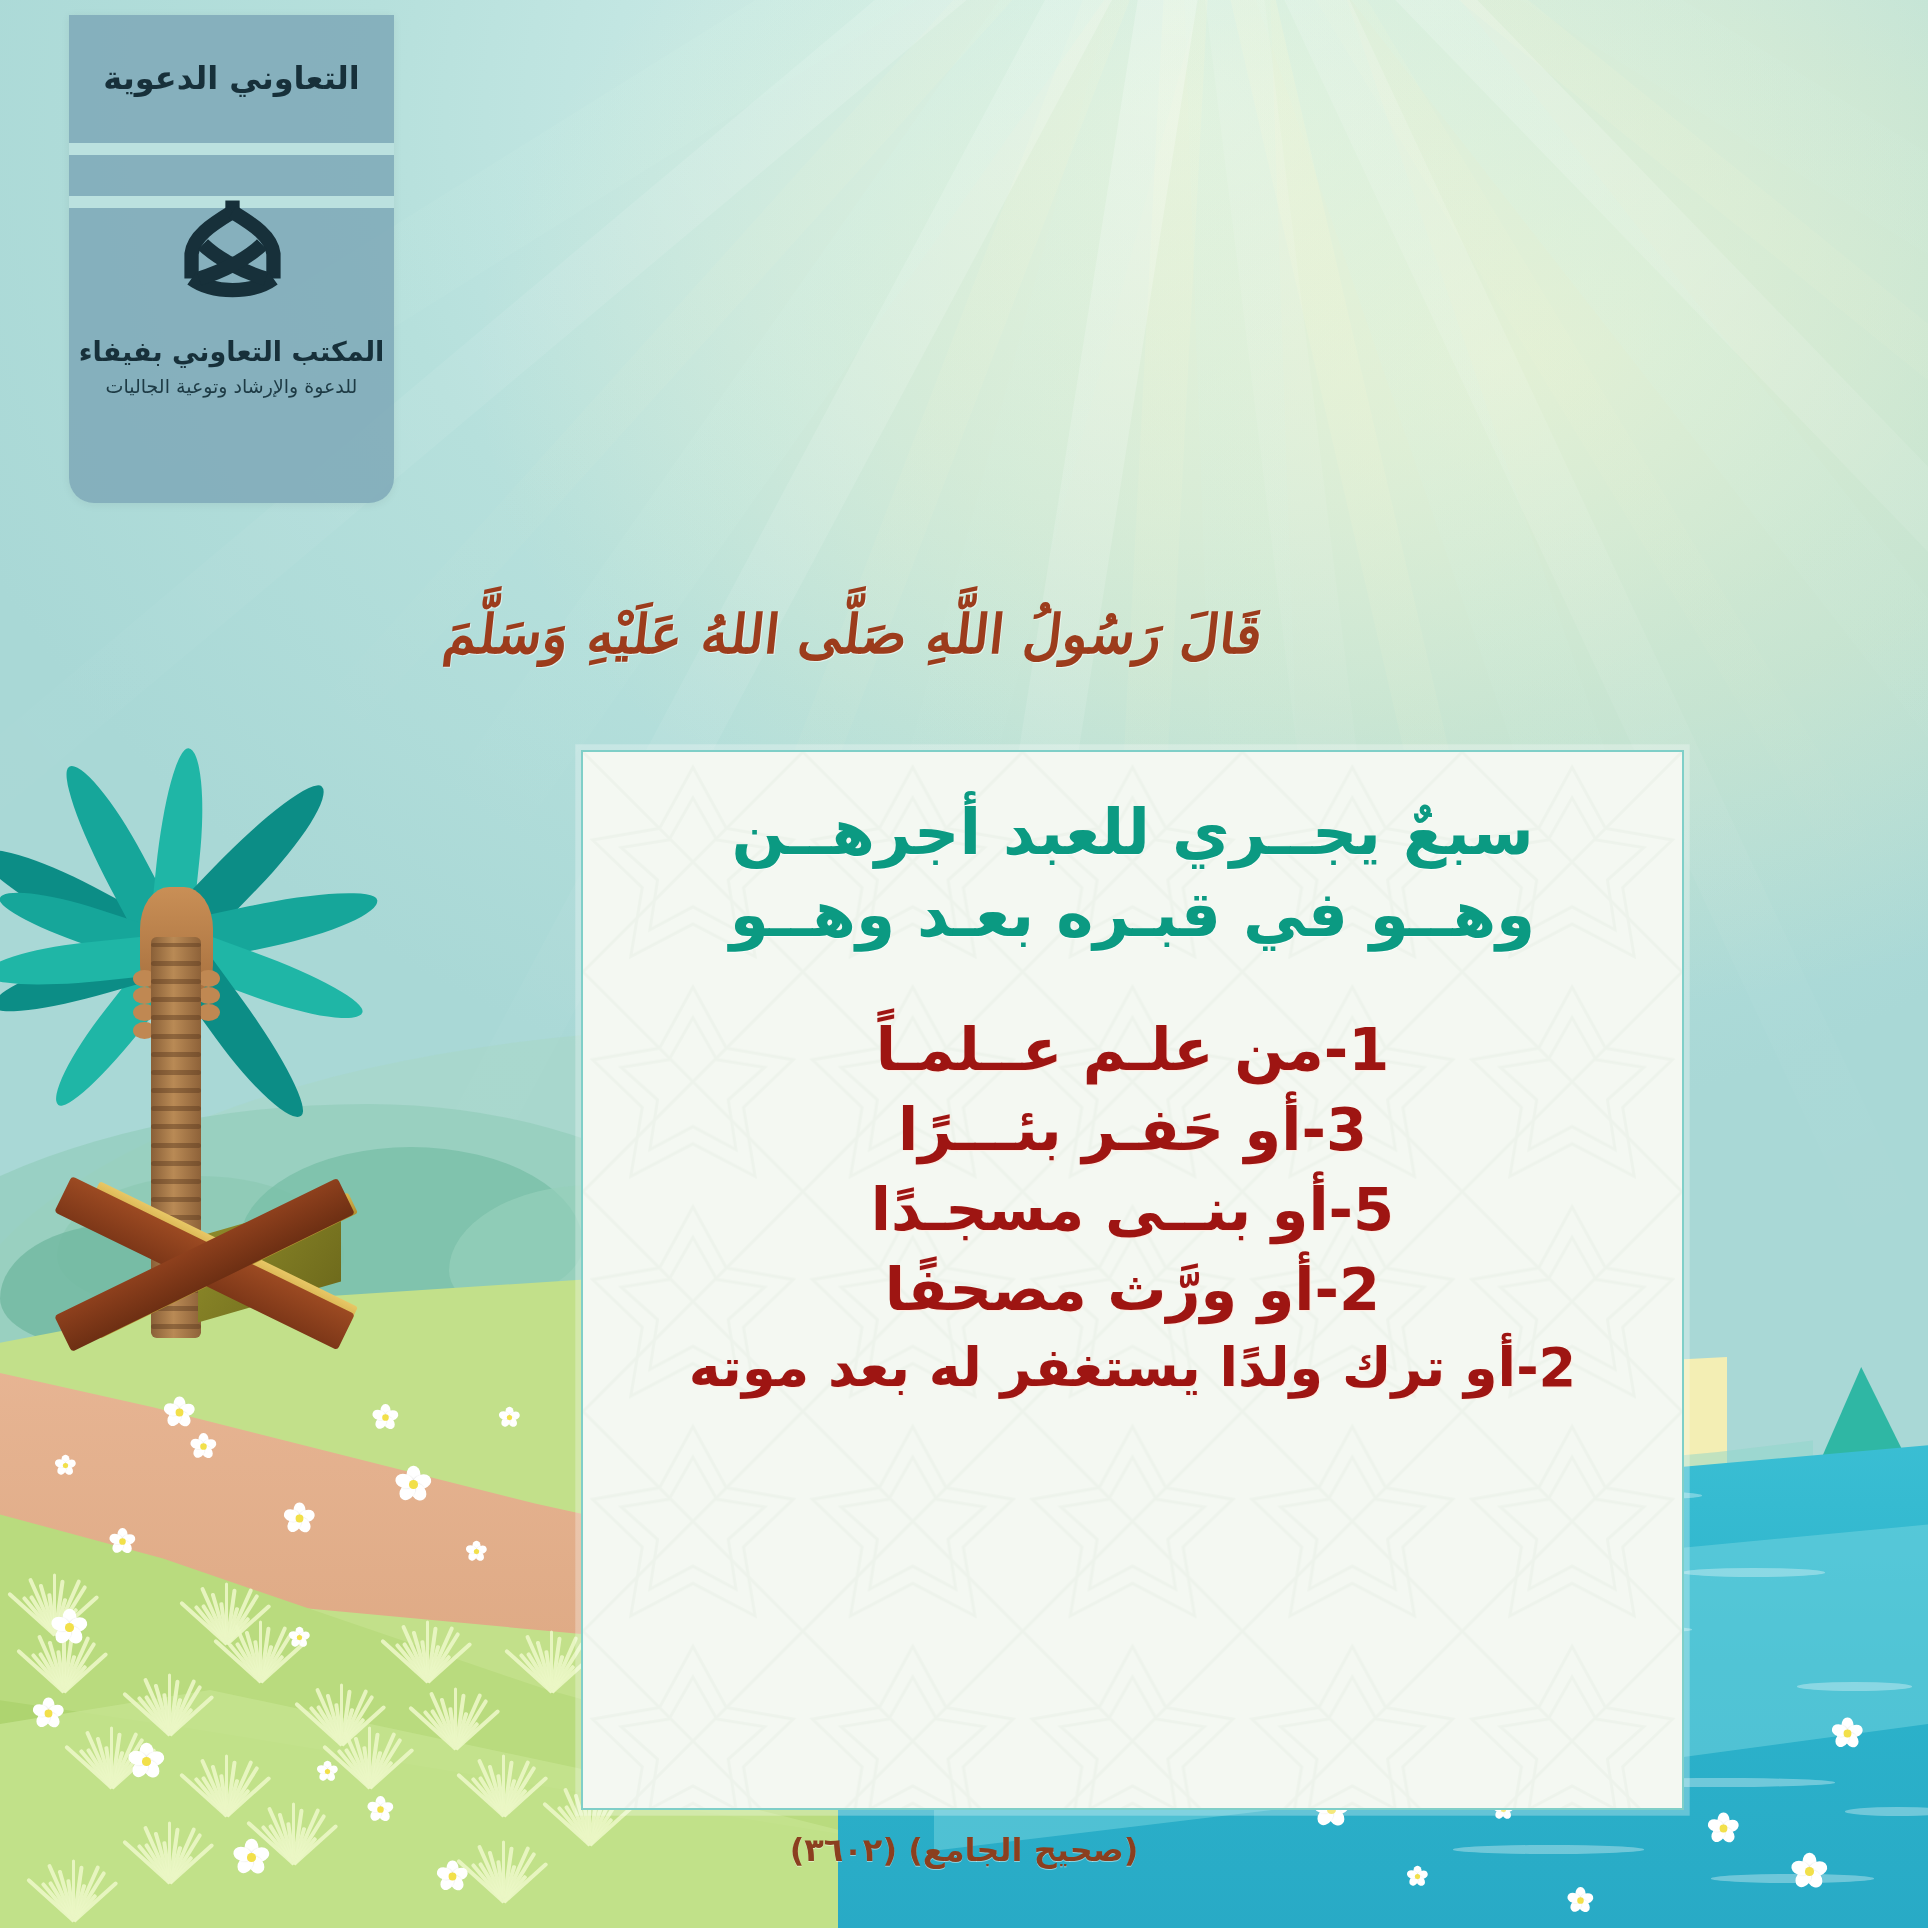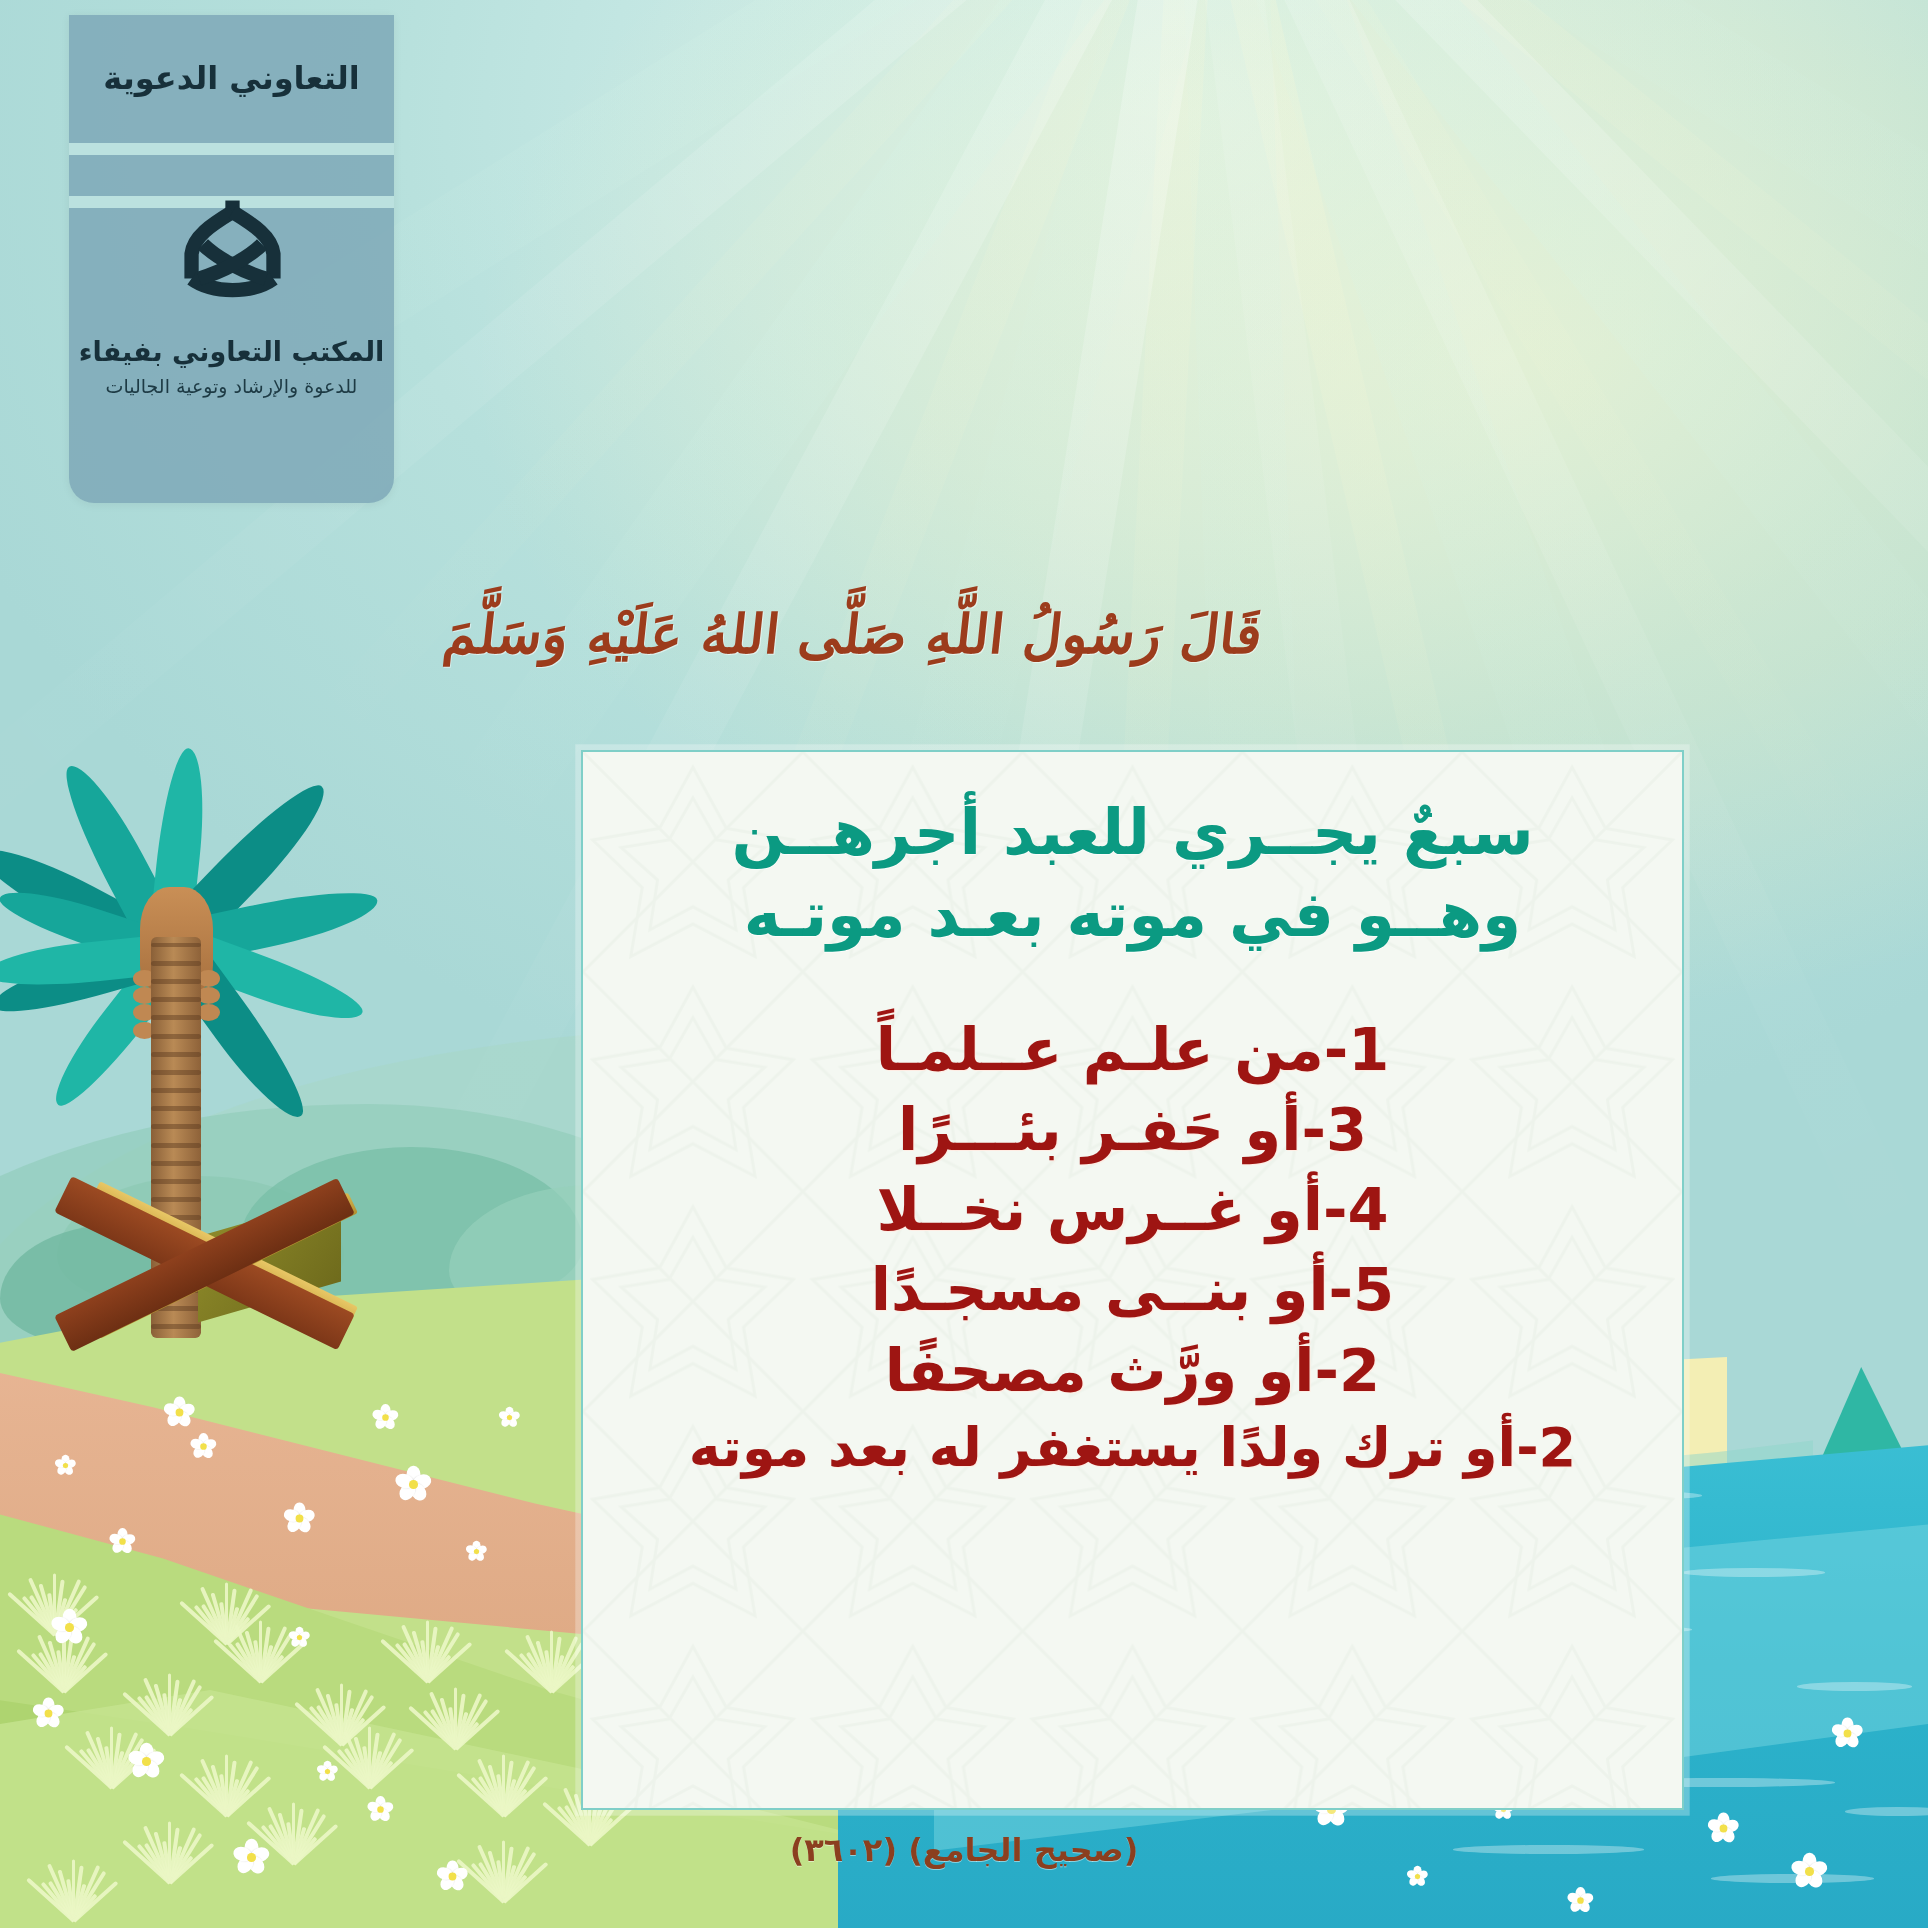--- a/index.html
+++ b/index.html
@@ -884,27 +884,26 @@
           </g>
         </pattern>
       </defs>
       <rect x="0" y="0" width="1150" height="1105" fill="#f4f8f2"></rect>
       <rect x="0" y="0" width="1150" height="1105" fill="url(#star)" opacity="0.55"></rect>
     </svg>
 
     <div class="card-inner">
       <div class="headline">
         <span>سبعٌ يجــري للعبد أجرهــن</span>
-        <span class="l2">وهــو في موته بعـد موتـه</span>
+        <span class="l2">وهــو في قبـره بعـد وهــو</span>
       </div>
 
       <div class="list">
         <div class="list-item">1-من علـم عــلمـاً</div>
         <div class="list-item">3-أو حَفـر بئـــرًا</div>
-        <div class="list-item">4-أو غــرس نخــلا</div>
         <div class="list-item">5-أو بنــى مسجـدًا</div>
         <div class="list-item">2-أو ورَّث مصحفًا</div>
         <div class="list-item last">2-أو ترك ولدًا يستغفر له بعد موته</div>
       </div>
     </div>
   </div>
 
   <div class="source">(صحيح الجامع) (٣٦٠٢)</div>
 
 </div>

